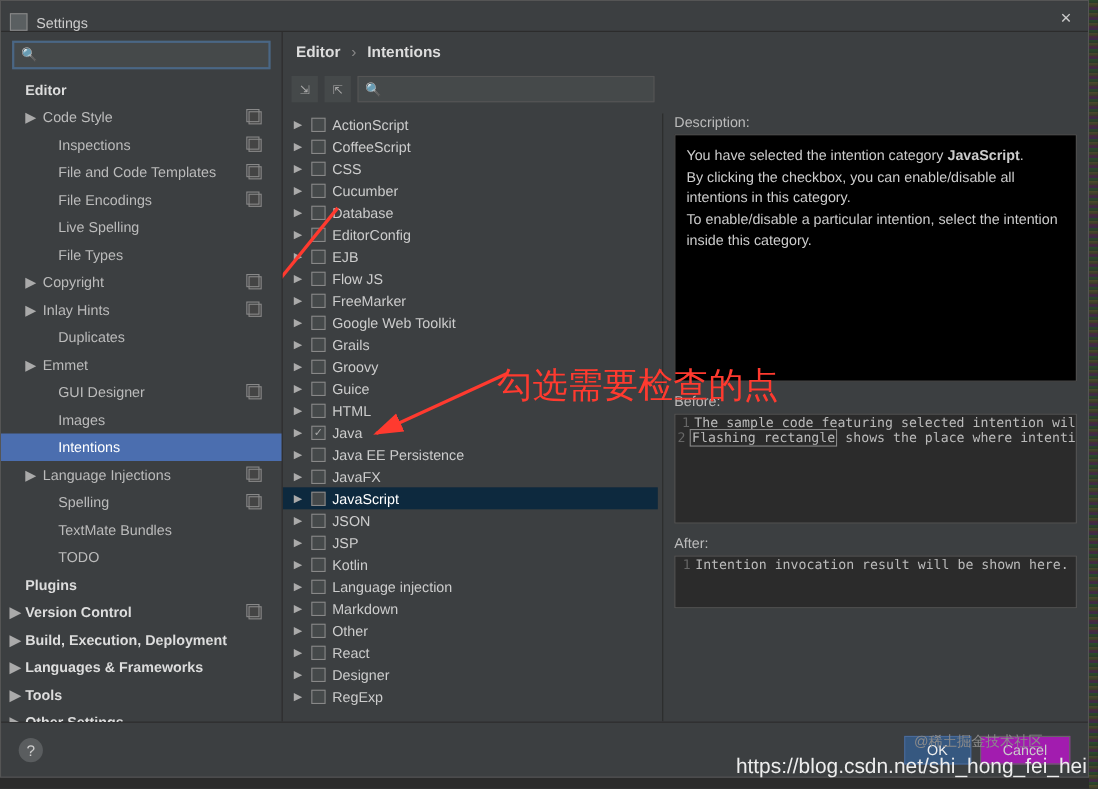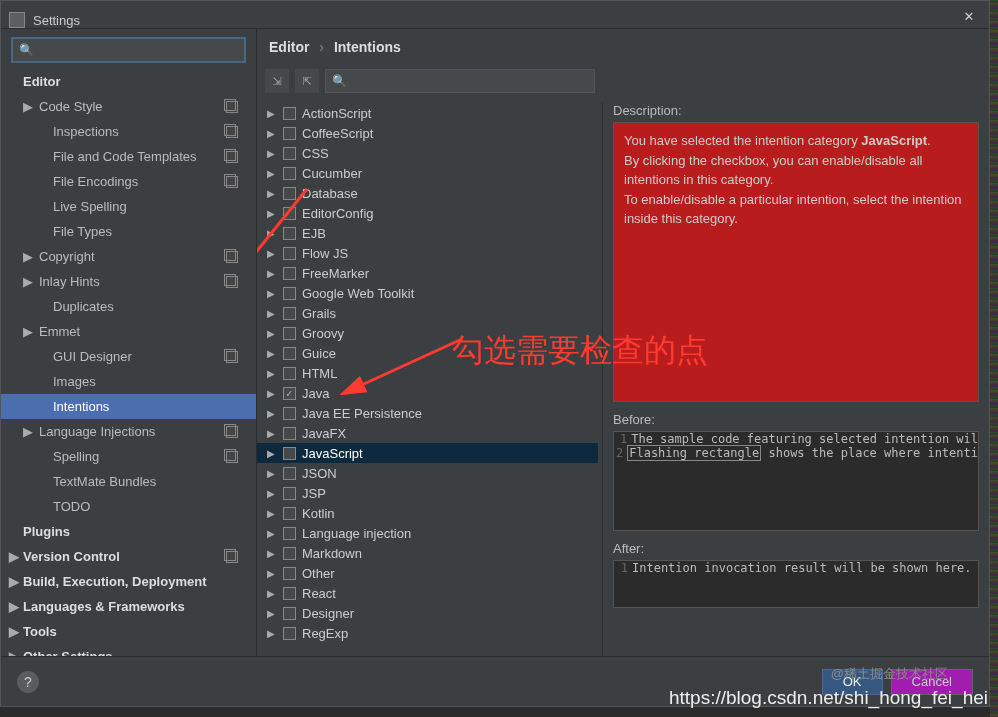--- a/index.html
+++ b/index.html
@@ -213,25 +213,25 @@
 .int-item.sel .lbl { color: #fff; }
 .right-panel {
   flex: 1;
   display: flex;
   flex-direction: column;
   padding: 0 10px 10px 10px;
   overflow: hidden;
 }
 .desc-label { color: #bbb; margin-bottom: 4px; }
 .desc-box {
-  background: #b91c1c;
+  background: #000000;
   border: 1px solid #555;
   padding: 8px 10px;
   color: #ccc;
-  height: 280px;
+  height: 225px;
   overflow: auto;
   line-height: 1.5;
 }
 .desc-box b { font-weight: bold; }
 .before-label, .after-label { color: #bbb; margin: 10px 0 4px 0; }
 .code-box {
   background: #2b2b2b;
   border: 1px solid #555;
   font-family: "Consolas", monospace;
   font-size: 12px;

